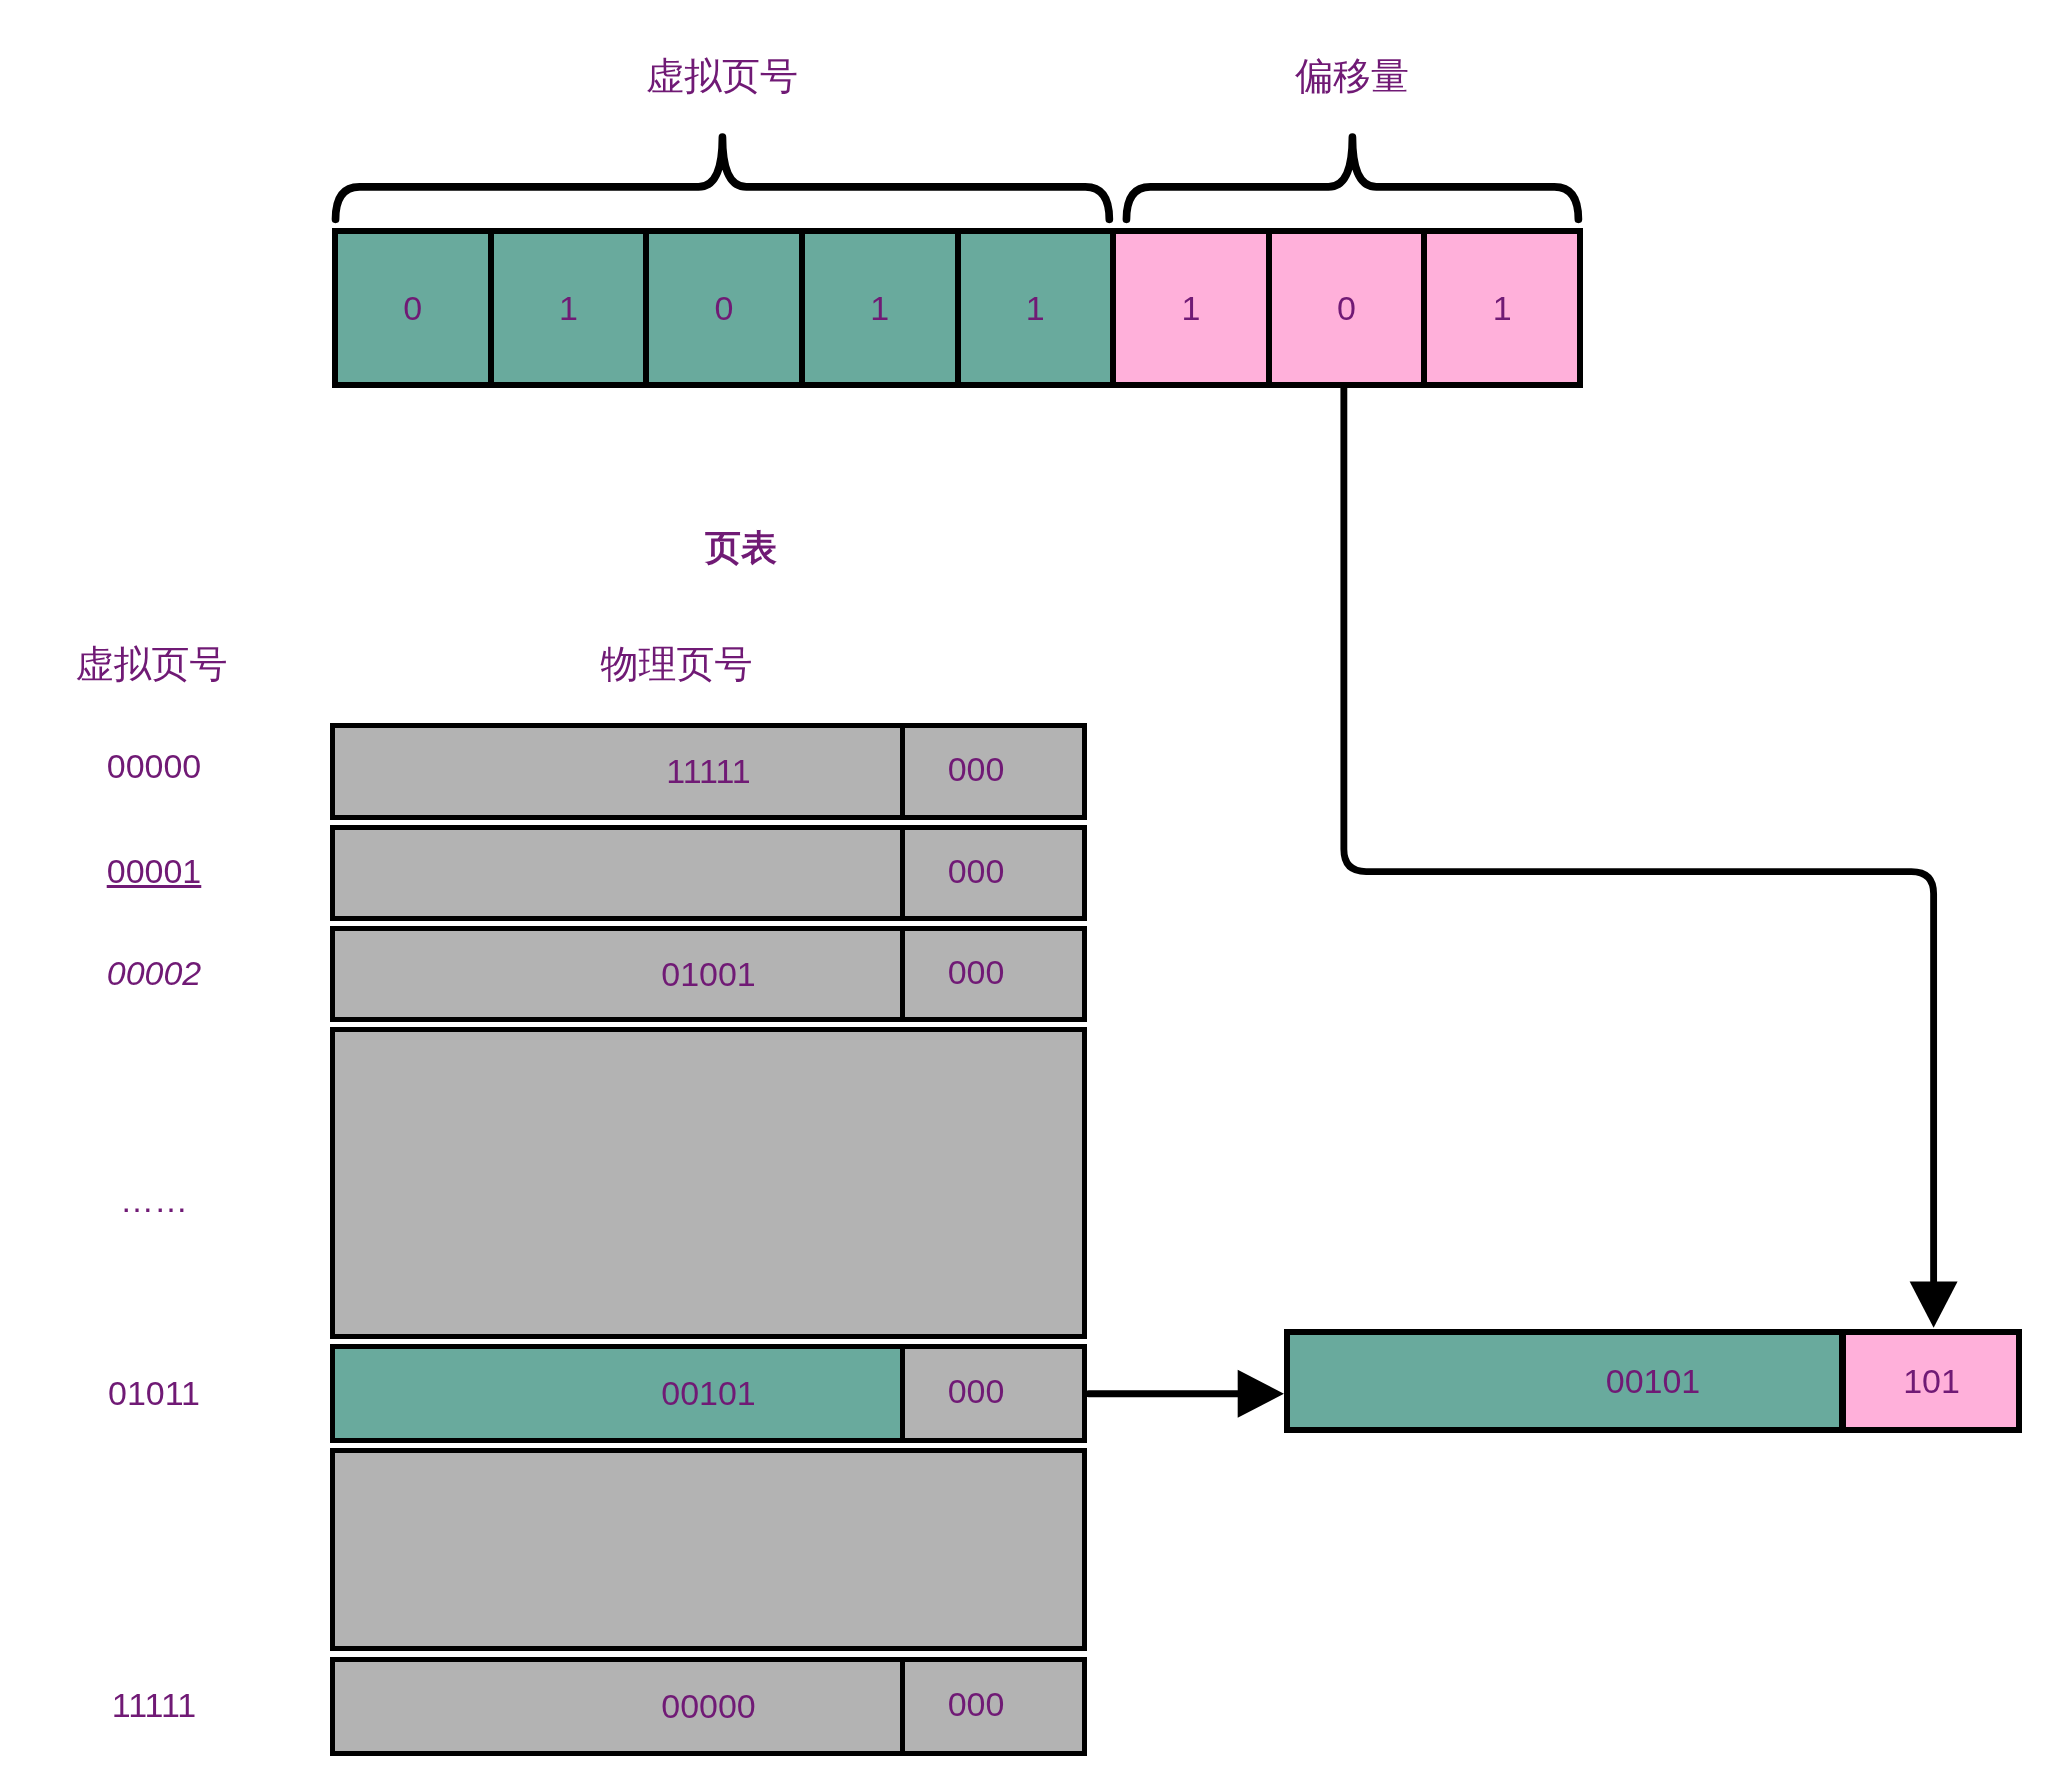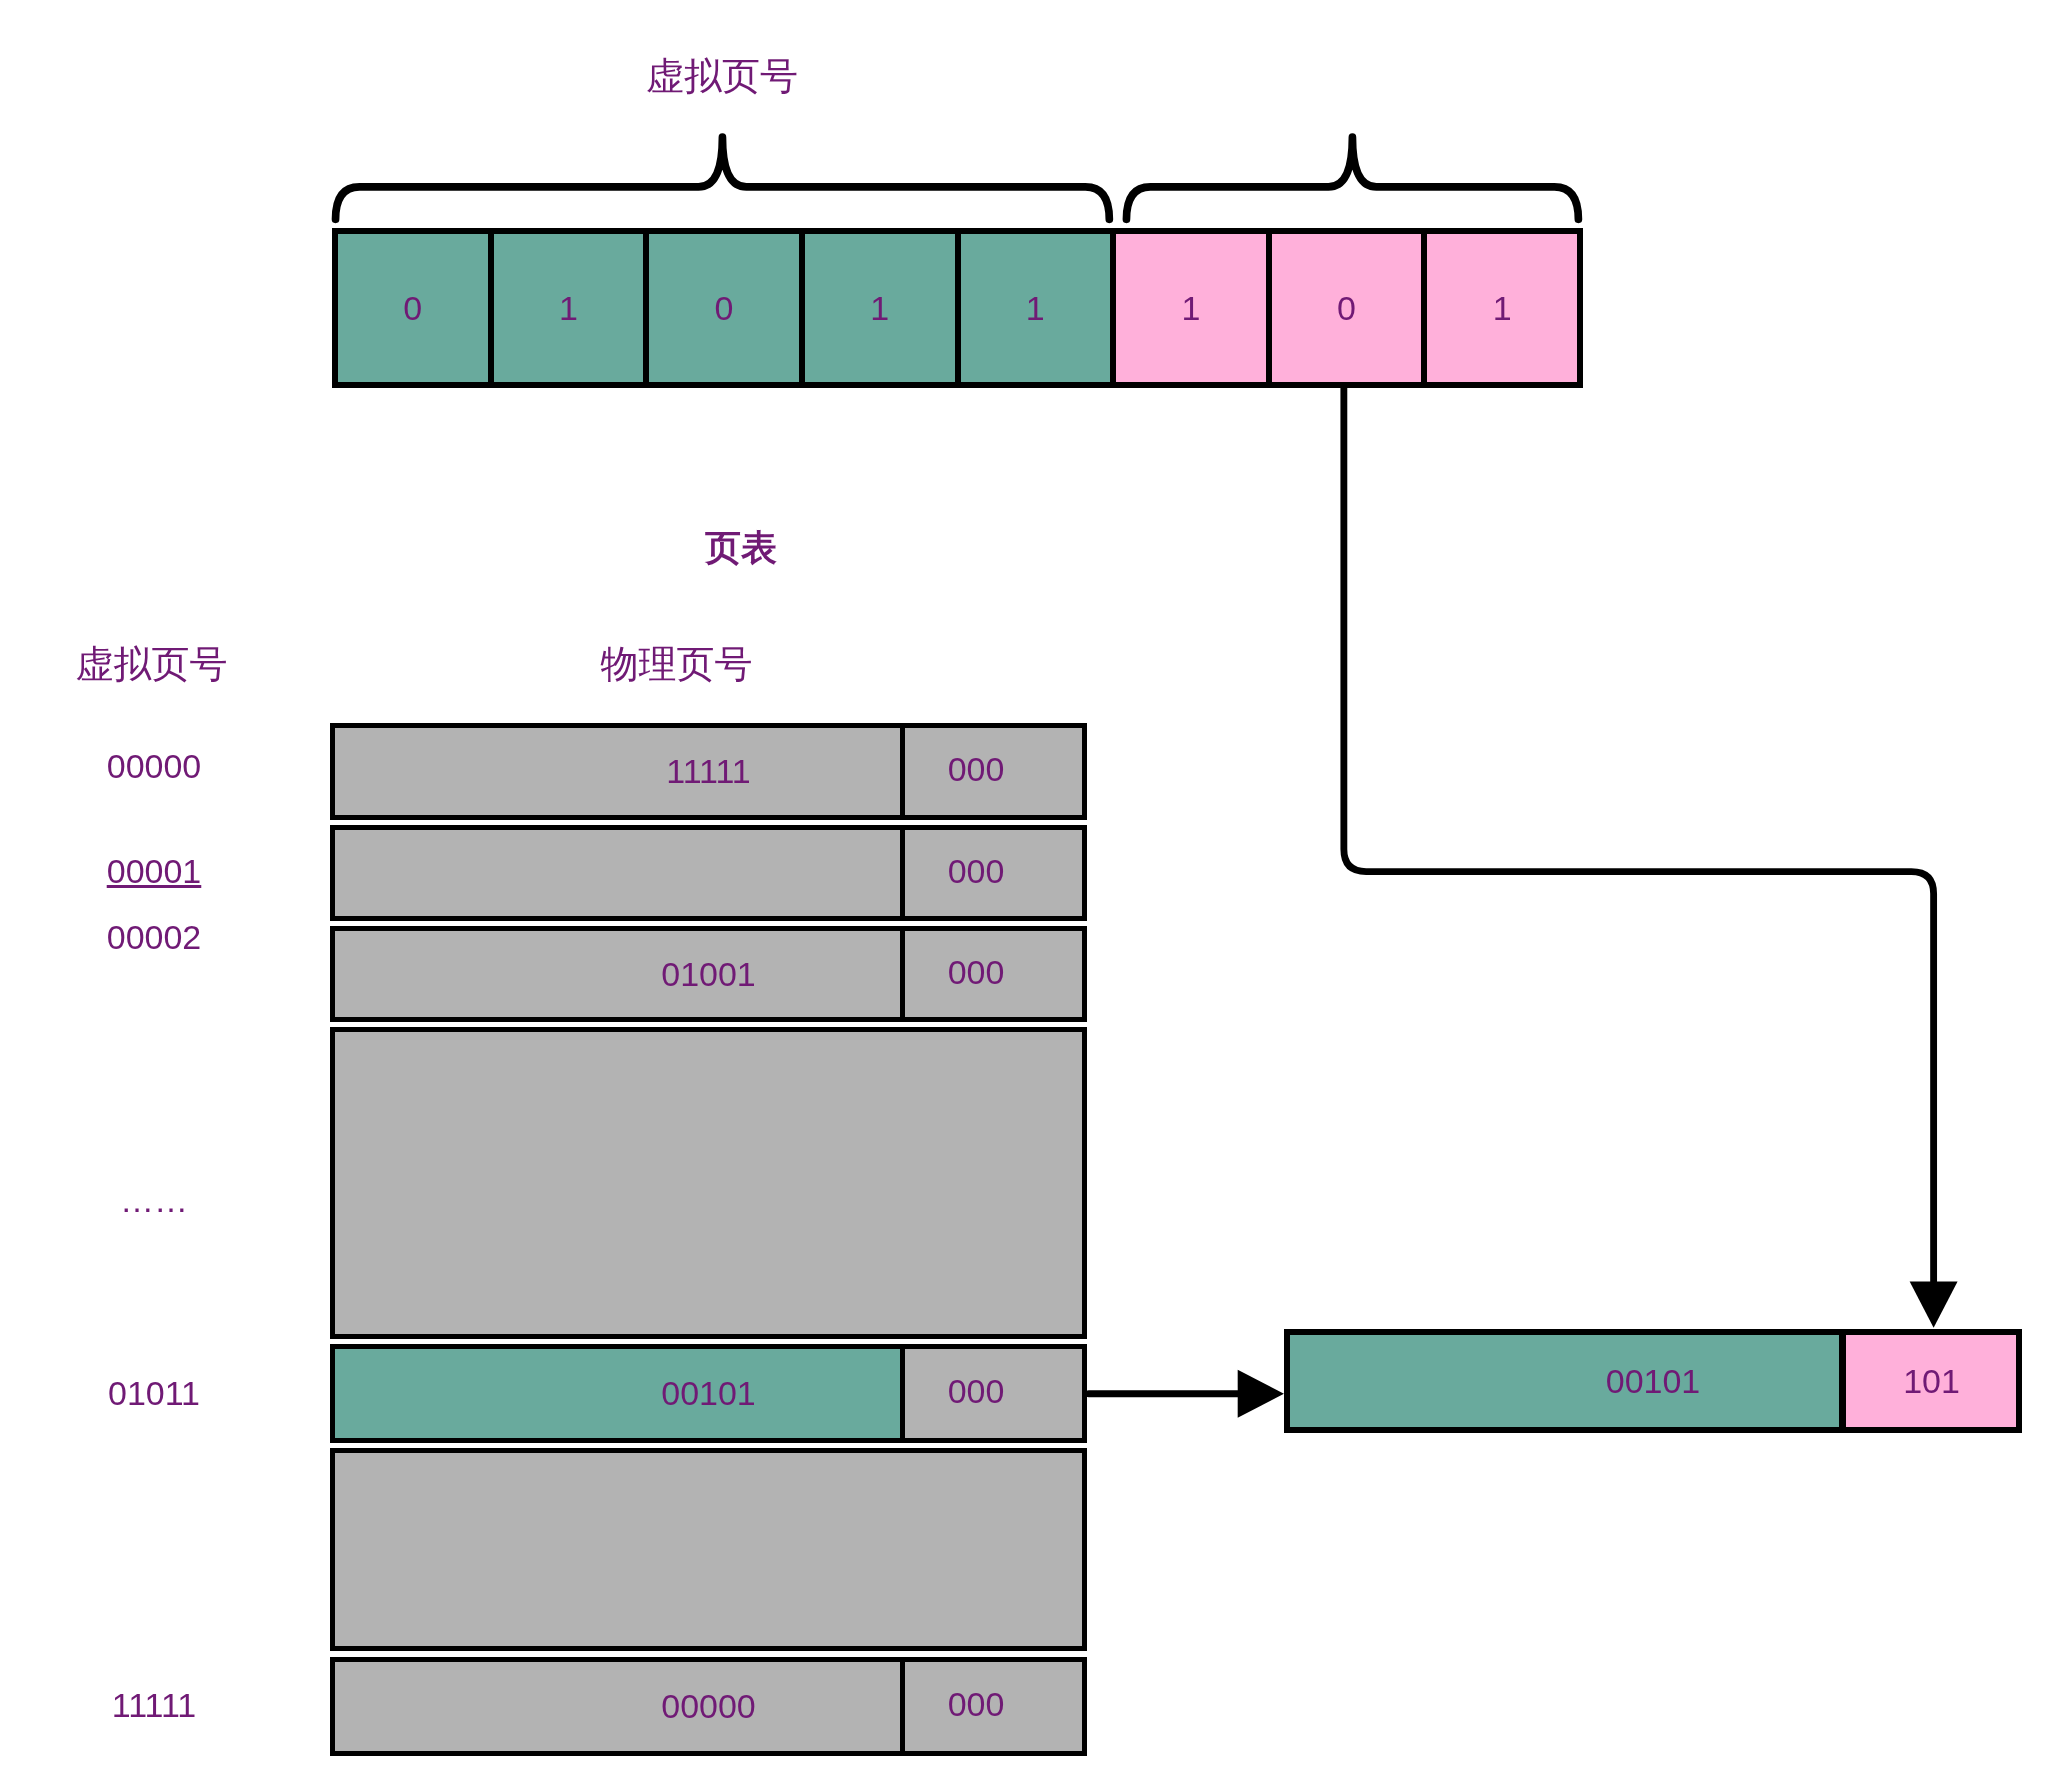--- a/index.html
+++ b/index.html
@@ -21,21 +21,21 @@
   
   .toplabel-vpn{left:551px;top:50px;width:342px;height:53px;font-size:38px;}
   .toplabel-offset{left:1181px;top:50px;width:342px;height:53px;font-size:38px;}
   .pagetable-title{left:570px;top:522px;width:342px;height:53px;font-size:36px;font-weight:bold;}
   .col-virtual{left:23px;top:639px;width:257px;height:50px;font-size:38px;}
   .col-physical{left:548px;top:639px;width:257px;height:50px;font-size:38px;}
   .res-label{left:1483px;top:1495px;width:342px;height:53px;font-size:38px;}
 
   
   .vlab{left:34px;width:240px;height:51px;font-size:34px;}
-  .vlab.r1{top:741px;} .vlab.r2{top:846px;text-decoration:underline;} .vlab.r3{top:912px;}
+  .vlab.r1{top:741px;} .vlab.r2{top:846px;text-decoration:underline;} .vlab.r3{top:948px;font-style:italic;}
   .vlab.rdots{top:1175px;} .vlab.r5{top:1368px;} .vlab.r7{top:1680px;}
 
   
   .prow{left:330px;width:757px;border:5.1px solid #000;background:var(--gray,#b3b3b3);}
   .prow.r1{top:723px;height:97px;}
   .prow.r2{top:825px;height:96px;}
   .prow.r3{top:926px;height:96px;}
   .prow.gap1{top:1027px;height:312px;}
   .prow.r5{top:1344px;height:99px;}
   .prow.gap2{top:1448px;height:203px;}
@@ -56,20 +56,21 @@
   .overlay{position:absolute;left:0;top:0;width:2068px;height:1786px;pointer-events:none;}
   .stroke{fill:none;stroke:var(--line,#000);stroke-linecap:round;stroke-linejoin:round;}
   .fillline{fill:var(--line,#000);stroke:none;}
 </style>
 </head>
 <body>
 
 <div class="canvas">
 
   <div class="abs lbl toplabel-vpn">虚拟页号</div>
+  <div class="abs lbl toplabel-offset">偏移量</div>
 
   <div class="abs bitrow">
     <div class="bit vpn">0</div>
     <div class="bit vpn">1</div>
     <div class="bit vpn">0</div>
     <div class="bit vpn">1</div>
     <div class="bit vpn">1</div>
     <div class="bit offset">1</div>
     <div class="bit offset">0</div>
     <div class="bit offset">1</div>

